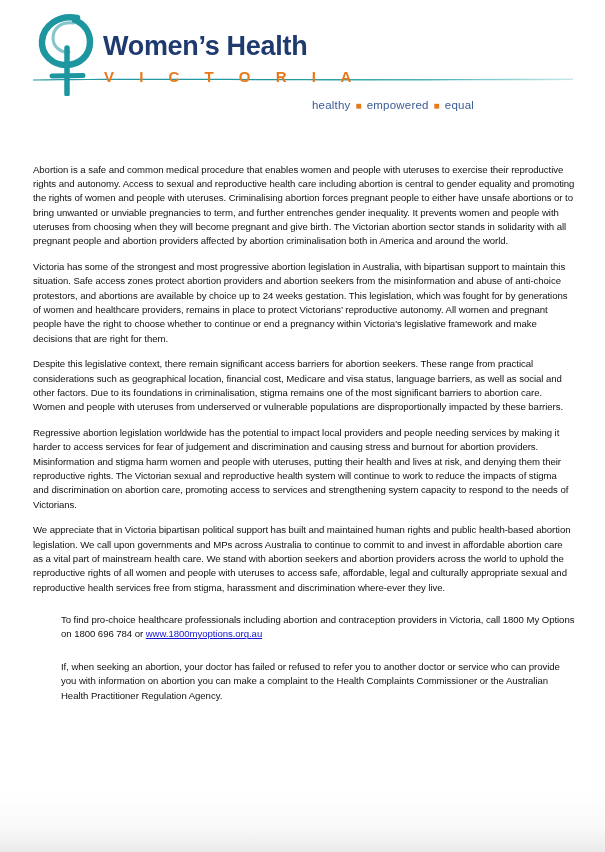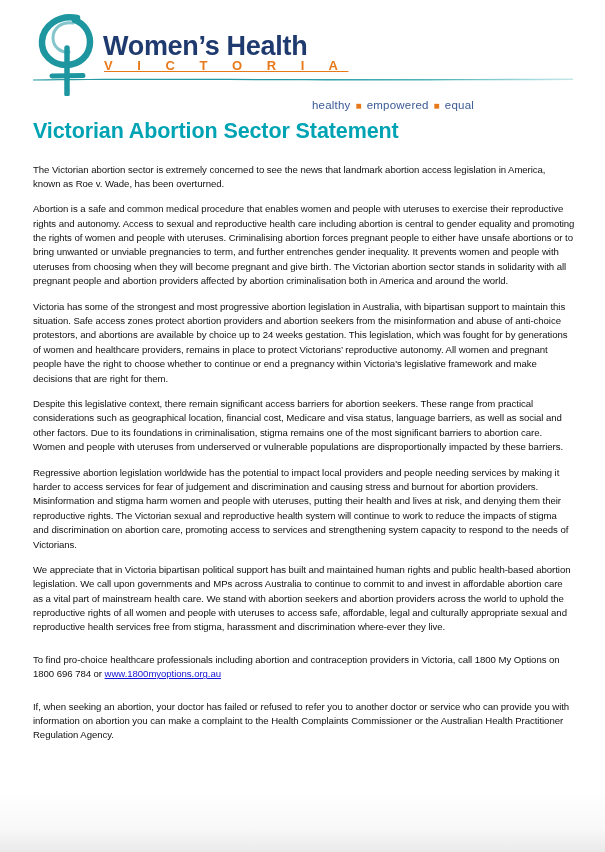--- a/index.html
+++ b/index.html
@@ -51,27 +51,26 @@
   .brand-rule {
     position: absolute;
     left: 33px;
     top: 67px;
     width: 540px;
     height: 4px;
   }
   .victoria {
     position: absolute;
     left: 104px;
-    top: 58px;
-    font-size: 13px;
+    top: 68px;
+    font-size: 15px;
     font-weight: bold;
     color: #E8791B;
     letter-spacing: 10.5px;
     white-space: nowrap;
-    text-decoration: underline;
   }
   .tagline {
     position: absolute;
     right: 28px;
     top: 75px;
     font-size: 11.5px;
     color: #3A5A96;
     white-space: nowrap;
     letter-spacing: 0.2px;
     margin-top: 24px;
@@ -120,20 +119,21 @@
   .body-copy p {
     color: #111111;
     font-size: 9.6px;
     line-height: 1.50;
     margin: 0 0 11px 0;
     text-align: left;
     letter-spacing: -0.06px;
   }
   .body-copy p.gap-lg {
     margin-top: 18px;
+    margin-left: 28px;
   }
   .body-copy a {
     color: #1414D2;
     text-decoration: underline;
   }
 
   .bottom-fade {
     position: absolute;
     left: 0;
     bottom: 0;
@@ -184,27 +184,26 @@
     <div class="victoria">V I C T O R I A</div>
 
     <div class="tagline">
       <span>healthy</span><span class="dot">■</span><span>empowered</span><span class="dot">■</span><span>equal</span>
     </div>
   </div>
 
   <div class="content">
 
     <h1 class="title">
-      <span>Victorian Abortion Sector Statement</span><br>
+      <br>
     </h1>
 
 
 
     <div class="body-copy">
-      <p>The Victorian abortion sector is extremely concerned to see the news that landmark abortion access legislation in America, known as Roe v. Wade, has been overturned.</p>
       <p>Abortion is a safe and common medical procedure that enables women and people with uteruses to exercise their reproductive rights and autonomy. Access to sexual and reproductive health care including abortion is central to gender equality and promoting the rights of women and people with uteruses. Criminalising abortion forces pregnant people to either have unsafe abortions or to bring unwanted or unviable pregnancies to term, and further entrenches gender inequality. It prevents women and people with uteruses from choosing when they will become pregnant and give birth. The Victorian abortion sector stands in solidarity with all pregnant people and abortion providers affected by abortion criminalisation both in America and around the world.</p>
       <p>Victoria has some of the strongest and most progressive abortion legislation in Australia, with bipartisan support to maintain this situation. Safe access zones protect abortion providers and abortion seekers from the misinformation and abuse of anti-choice protestors, and abortions are available by choice up to 24 weeks gestation. This legislation, which was fought for by generations of women and healthcare providers, remains in place to protect Victorians’ reproductive autonomy. All women and pregnant people have the right to choose whether to continue or end a pregnancy within Victoria's legislative framework and make decisions that are right for them.</p>
       <p>Despite this legislative context, there remain significant access barriers for abortion seekers. These range from practical considerations such as geographical location, financial cost, Medicare and visa status, language barriers, as well as social and other factors. Due to its foundations in criminalisation, stigma remains one of the most significant barriers to abortion care. Women and people with uteruses from underserved or vulnerable populations are disproportionally impacted by these barriers.</p>
       <p>Regressive abortion legislation worldwide has the potential to impact local providers and people needing services by making it harder to access services for fear of judgement and discrimination and causing stress and burnout for abortion providers. Misinformation and stigma harm women and people with uteruses, putting their health and lives at risk, and denying them their reproductive rights. The Victorian sexual and reproductive health system will continue to work to reduce the impacts of stigma and discrimination on abortion care, promoting access to services and strengthening system capacity to respond to the needs of Victorians.</p>
       <p>We appreciate that in Victoria bipartisan political support has built and maintained human rights and public health-based abortion legislation. We call upon governments and MPs across Australia to continue to commit to and invest in affordable abortion care as a vital part of mainstream health care. We stand with abortion seekers and abortion providers across the world to uphold the reproductive rights of all women and people with uteruses to access safe, affordable, legal and culturally appropriate sexual and reproductive health services free from stigma, harassment and discrimination where-ever they live.</p>
 
       <p class="gap-lg"><span>To find pro-choice healthcare professionals including abortion and contraception providers in Victoria, call 1800 My Options on 1800 696 784 or </span><a href="#">www.1800myoptions.org.au</a></p>
 
       <p class="gap-lg">If, when seeking an abortion, your doctor has failed or refused to refer you to another doctor or service who can provide you with information on abortion you can make a complaint to the Health Complaints Commissioner or the Australian Health Practitioner Regulation Agency.</p>
     </div>

